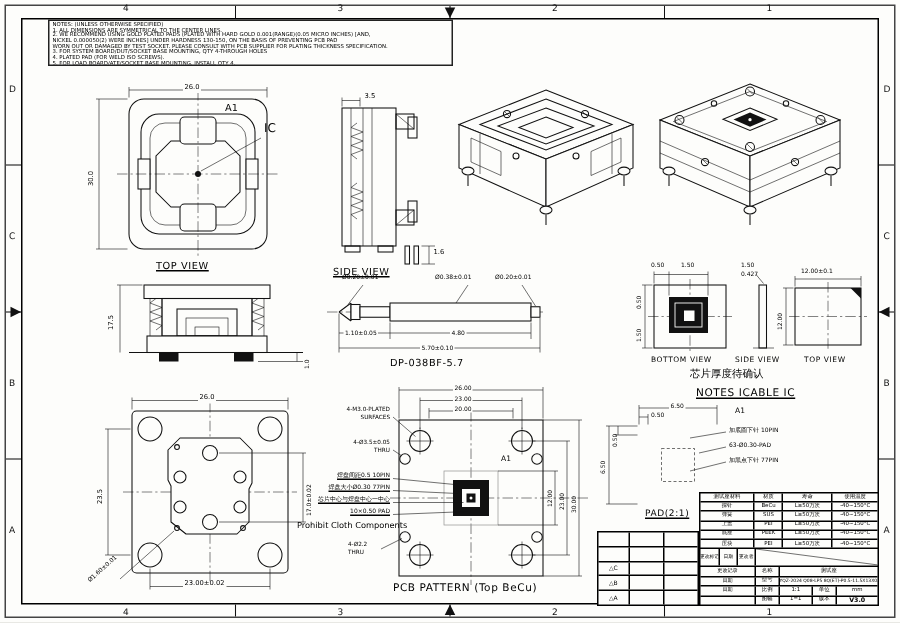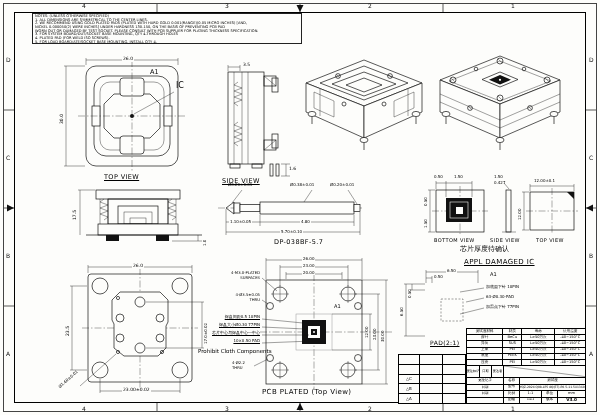--- a/index.html
+++ b/index.html
@@ -251,21 +251,21 @@
       <line x1="44" y1="44" x2="138" y2="44" class="tn"></line>
       <line x1="144" y1="34" x2="144" y2="57" class="tn"></line>
       <line x1="10" y1="54" x2="144" y2="54" class="tn"></line>
     </svg>
     <span class="lbl f4" style="left:12px;top:5px">Ø0.20±0.01</span>
     <span class="lbl f4" style="left:74px;top:5px">Ø0.38±0.01</span>
     <span class="lbl f4" style="left:114px;top:5px">Ø0.20±0.01</span>
     <span class="lbl f4 bgw" style="left:13px;top:42px">1.10±0.05</span>
     <span class="lbl f4 bgw" style="left:84px;top:42px">4.80</span>
     <span class="lbl f4 bgw" style="left:64px;top:52px">5.70±0.10</span>
-    <span class="lbl f65 cap" style="left:58px;top:61px">DP-038BF-5.7</span>
+    <span class="lbl f65 cap" style="left:44px;top:61px">DP-038BF-5.7</span>
   </div>
 
   <div class="v" style="left:426px;top:174px;width:155px;height:100px">
     <svg width="155" height="100">
       <rect x="10" y="16" width="48" height="42" class="wf"></rect>
       <line x1="6" y1="37" x2="62" y2="37" class="cl"></line>
         <line x1="34" y1="12" x2="34" y2="62" class="cl"></line>
       <rect x="20" y="24" width="26" height="24" class="f"></rect>
       <rect x="24" y="28" width="18" height="16" style="stroke:#fdfdfb;stroke-width:.6;fill:none"></rect>
       <rect x="30" y="33" width="7" height="7" style="fill:#fdfdfb;stroke:none"></rect>
@@ -295,21 +295,21 @@
     <span class="lbl f4 rot" style="left:-2px;top:32px">0.50</span>
     <span class="lbl f4 rot" style="left:-2px;top:54px">1.50</span>
     <span class="lbl f4" style="left:68px;top:1px">1.50</span>
     <span class="lbl f4" style="left:68px;top:7px">0.427</span>
     <span class="lbl f4" style="left:108px;top:5px">12.00±0.1</span>
     <span class="lbl f4 rot" style="left:92px;top:46px">12.00</span>
     <span class="lbl f5 cap" style="left:8px;top:64px">BOTTOM VIEW</span>
     <span class="lbl f5 cap" style="left:64px;top:64px">SIDE VIEW</span>
     <span class="lbl f5 cap" style="left:110px;top:64px">TOP VIEW</span>
     <span class="lbl f7" style="left:34px;top:72px">芯片厚度待确认</span>
-    <span class="lbl f7 cap u" style="left:38px;top:85px">APPL DAMAGED IC</span>
+    <span class="lbl f7 cap u" style="left:38px;top:85px">NOTES ICABLE IC</span>
   </div>
 
   <div class="v" style="left:58px;top:262px;width:152px;height:136px">
     <svg width="152" height="136">
       <defs>
           <pattern id="h1" width="4" height="4" patternUnits="userSpaceOnUse">
             <path d="M0,4 L4,0" style="stroke:#111;stroke-width:.5"></path>
           </pattern>
         </defs>
       <rect x="30" y="12" width="104" height="108" rx="3" class="wf"></rect>
@@ -413,21 +413,21 @@
     <span class="lbl f38 ra" style="right:138px;top:20px">SURFACES</span>
     <span class="lbl f38 ra" style="right:138px;top:37px">4-Ø3.5±0.05</span>
     <span class="lbl f38 ra" style="right:138px;top:42px">THRU</span>
     <span class="lbl f4 ra u" style="right:138px;top:59px">焊盘间距0.5 10PIN</span>
     <span class="lbl f4 ra u" style="right:138px;top:67px">焊盘大小Ø0.30 77PIN</span>
     <span class="lbl f4 ra u" style="right:138px;top:75px">芯片中心与焊盘中心一中心</span>
     <span class="lbl f4 ra u" style="right:138px;top:83px">10×0.50 PAD</span>
     <span class="lbl f55" style="left:0px;top:92px">Prohibit Cloth Components</span>
     <span class="lbl f38" style="left:34px;top:105px">4-Ø2.2</span>
     <span class="lbl f38" style="left:34px;top:110px">THRU</span>
-    <span class="lbl f7 cap" style="left:64px;top:133px">PCB PLATED (Top View)</span>
+    <span class="lbl f7 cap" style="left:64px;top:133px">PCB PATTERN (Top BeCu)</span>
   </div>
 
   <div class="v" style="left:396px;top:266px;width:120px;height:86px">
     <svg width="120" height="86">
       <defs>
           <pattern id="pp" width="5.6" height="5.6" patternUnits="userSpaceOnUse">
             <rect x="1" y="1" width="3.2" height="3.2" style="fill:#111;stroke:none"></rect>
           </pattern>
         </defs>
       <rect x="30" y="18" width="52" height="6" fill="url(#pp)" class="np"></rect>

